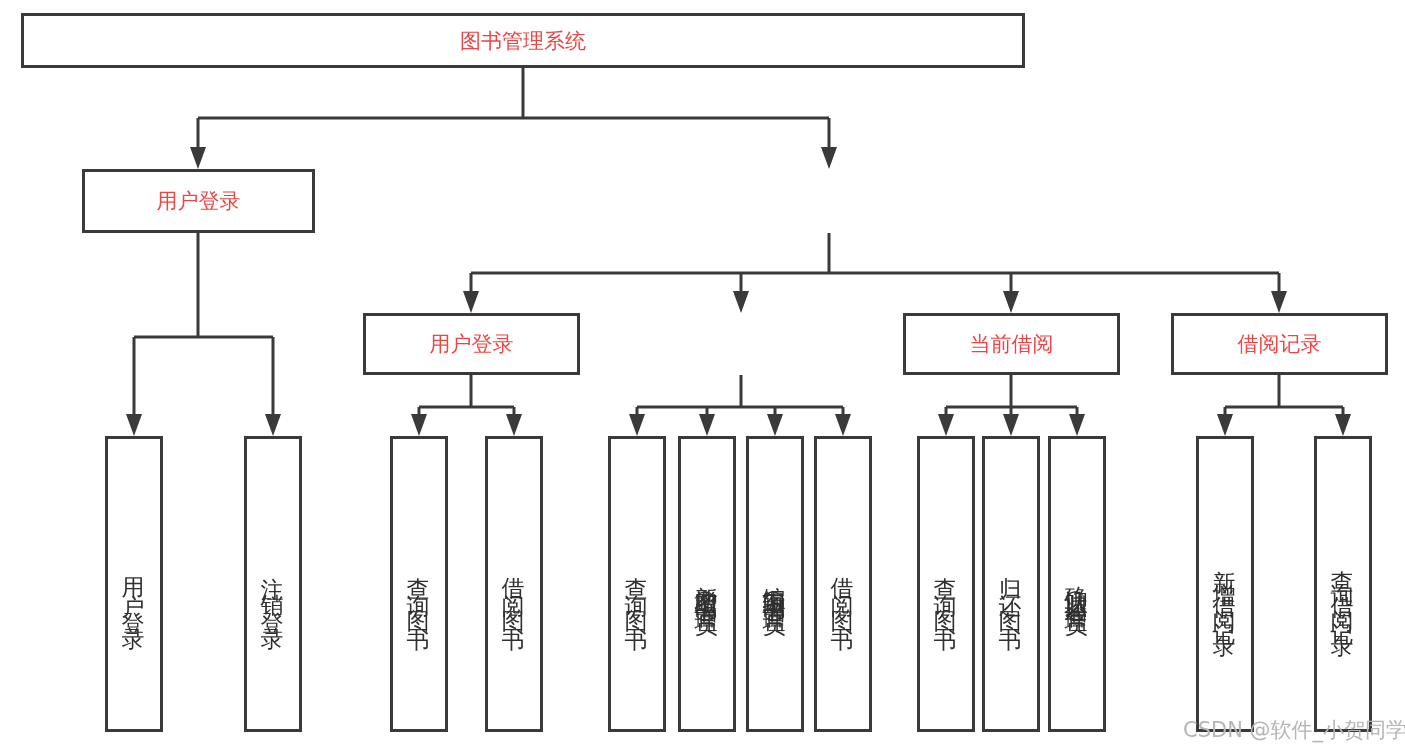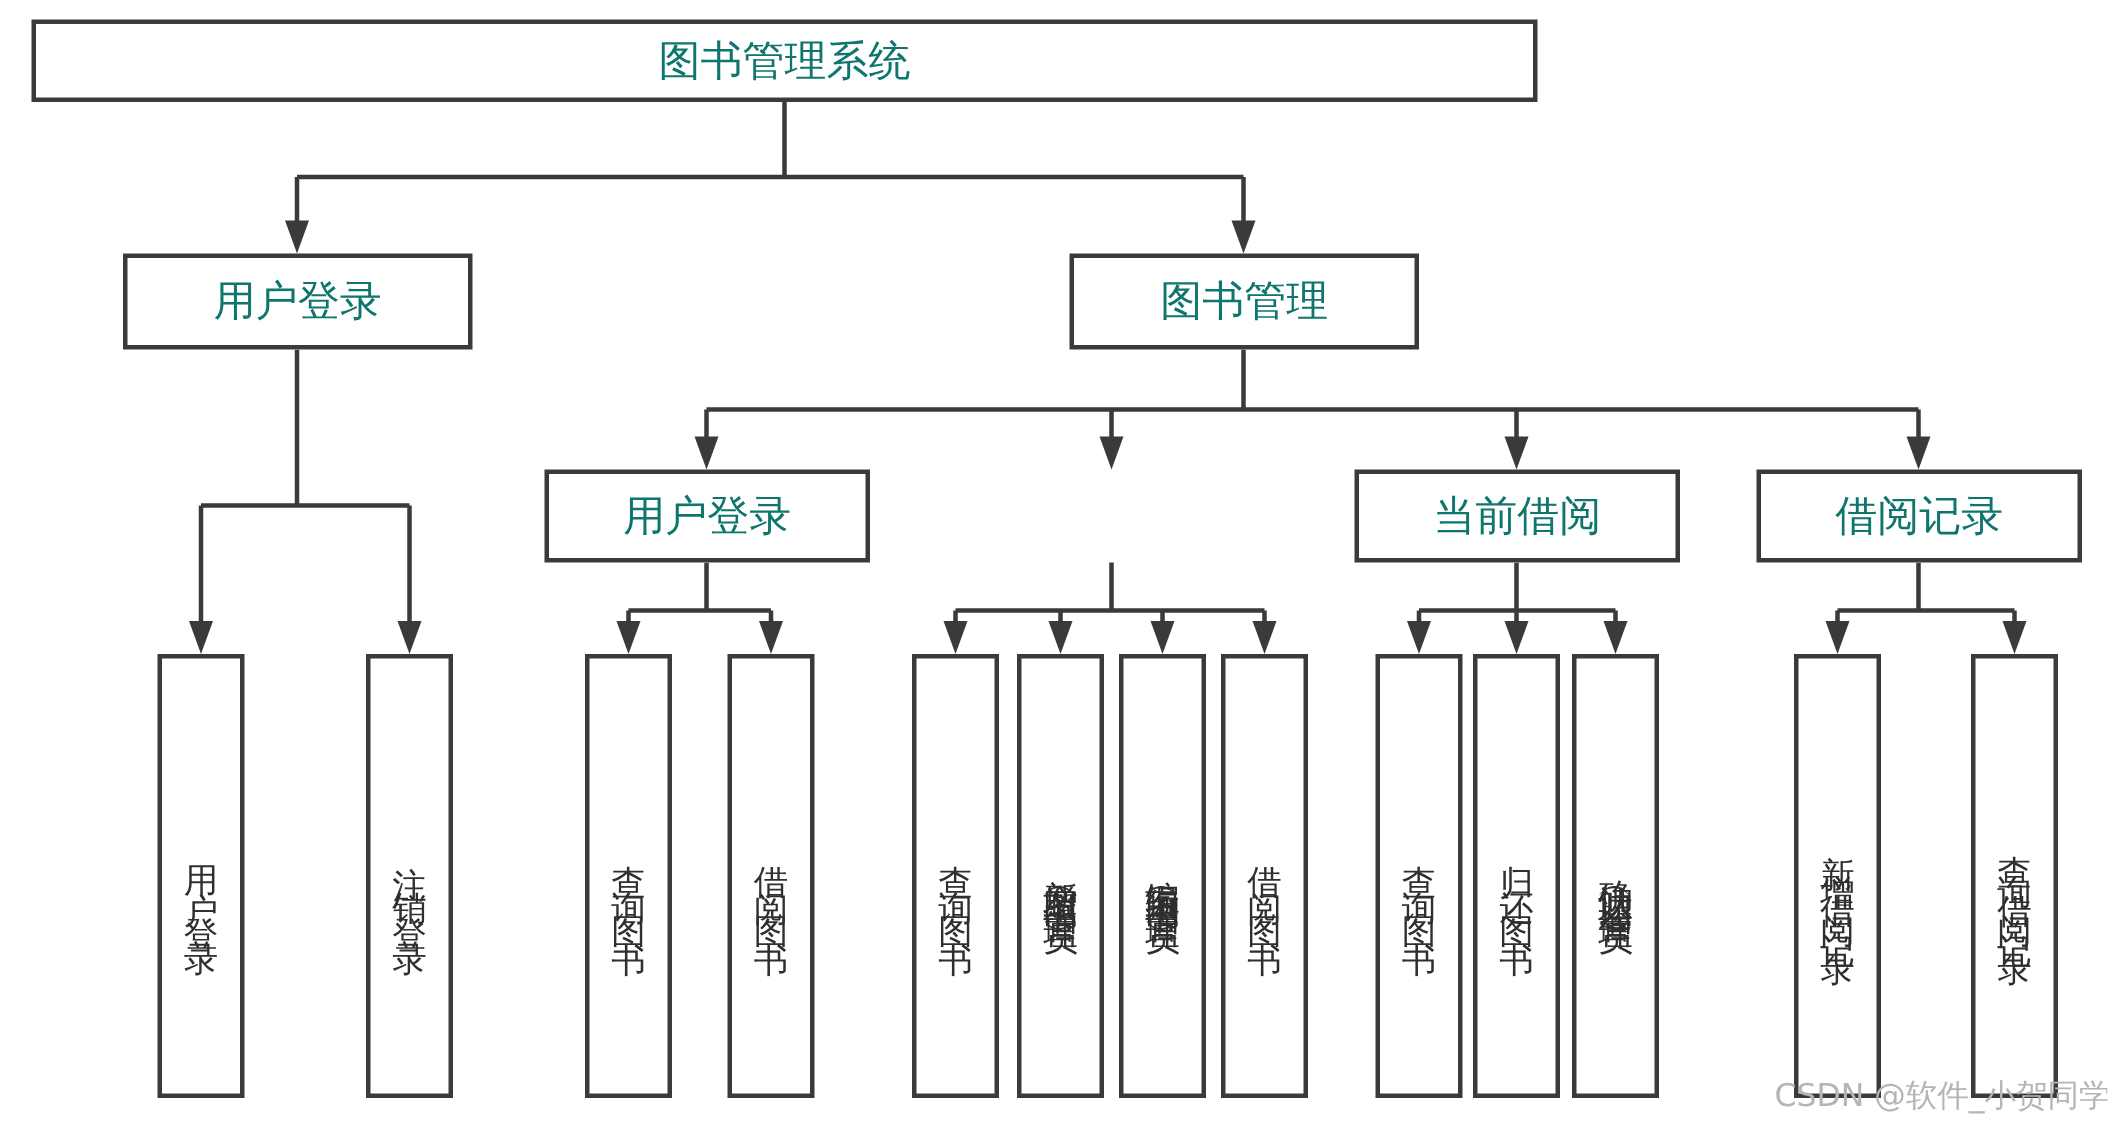--- a/index.html
+++ b/index.html
@@ -10,21 +10,21 @@
     font-family:"DejaVu Sans",sans-serif;
     overflow:hidden;
   }
   #wires{position:absolute;left:0;top:0;width:1405px;height:747px;}
   .hbox{
     position:absolute;
     box-sizing:border-box;
     border:3px solid #3a3a3a;
     background:#ffffff;
     display:flex;align-items:center;justify-content:center;
-    font-size:28px;color:#0f766e;
+    font-size:21px;color:#ef4444;
     white-space:nowrap;
     z-index:2;
   }
   .vbox{
     position:absolute;
     box-sizing:border-box;
     width:58px;height:296px;
     border:3px solid #3a3a3a;
     background:#ffffff;
     writing-mode:vertical-rl;
@@ -86,21 +86,20 @@
         <use href="#arw" x="1011" y="436"></use>
       <use href="#arw" x="1077" y="436"></use>
       <use href="#arw" x="1225" y="436"></use>
         <use href="#arw" x="1343" y="436"></use>
     </g>
   </svg>
 
   <div class="hbox" style="left:21px;top:13px;width:1004px;height:55px;">图书管理系统</div>
 
   <div class="hbox" style="left:82px;top:169px;width:233px;height:64px;">用户登录</div>
-  <div class="hbox" style="left:713px;top:169px;width:233px;height:64px;">图书管理</div>
 
   <div class="hbox" style="left:363px;top:313px;width:217px;height:62px;">用户登录</div>
   <div class="hbox" style="left:903px;top:313px;width:217px;height:62px;">当前借阅</div>
   <div class="hbox" style="left:1171px;top:313px;width:217px;height:62px;">借阅记录</div>
 
   <div class="vbox sp4" style="left:105px;top:436px;">用户登录</div>
   <div class="vbox sp4" style="left:244px;top:436px;">注销登录</div>
 
   <div class="vbox sp4" style="left:390px;top:436px;">查询图书</div>
   <div class="vbox sp4" style="left:485px;top:436px;">借阅图书</div>

